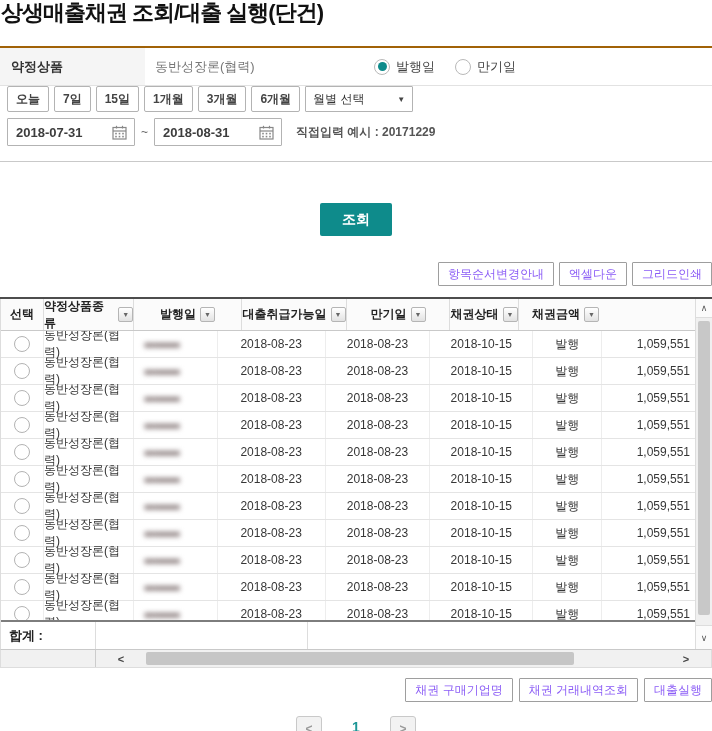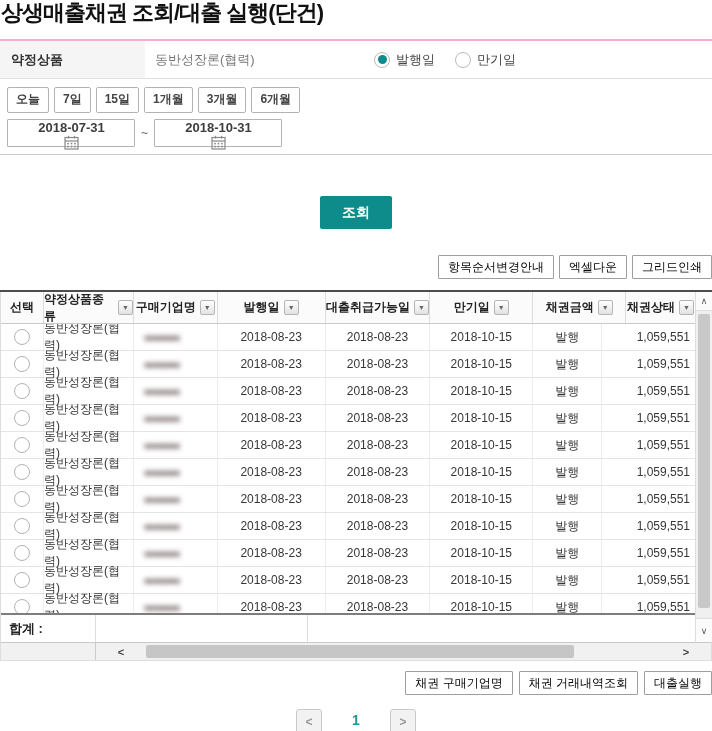--- a/index.html
+++ b/index.html
@@ -6,60 +6,60 @@
   html,body { background:#fff; }
   body { width:712px; height:731px; overflow:hidden;
          font-family:"Liberation Sans","DejaVu Sans",sans-serif; color:#333; }
   .page { width:712px; position:relative; }
 
   
   .page-title { font-size:22px; font-weight:bold; color:#111; letter-spacing:-1px;
                 margin:-2px 0 0 1px; line-height:30px; }
 
   
-  .form { margin-top:11px; border-top:2px solid #f9a8d4; border-bottom:1px solid #c9c9c9; }
+  .form { margin-top:18px; border-top:2px solid #a16207; border-bottom:1px solid #c9c9c9; }
   .form-row { display:flex; }
   .row1 { height:38px; border-bottom:1px solid #e2e2e2; }
   .row2 { height:75px; }
   .label-cell { background:#f5f5f5; font-size:13px; font-weight:bold; color:#333;
                 padding-left:11px; display:flex; align-items:center; }
   .lc1 { width:145px; }
   .lc2 { width:132px; border-left:1px solid #e5e5e5; border-right:1px solid #e5e5e5; }
   .value-cell { background:#fff; display:flex; align-items:center; }
   .product-value { width:220px; padding-left:10px; font-size:13px; color:#777; }
   .radio-cell { flex:1; padding-left:9px; gap:20px; }
   .radio-opt { display:flex; align-items:center; gap:6px; font-size:13px; color:#444; cursor:pointer; }
   .radio-circle { width:16px; height:16px; border:1px solid #b9b9b9; border-radius:50%;
                   background:#fff; display:flex; align-items:center; justify-content:center; }
   .radio-circle.sel::after { content:""; width:9px; height:9px; border-radius:50%; background:var(--accent); }
 
-  .period-cell { flex:1; flex-direction:column; align-items:flex-start; justify-content:center; padding-left:7px; gap:6px; }
+  .period-cell { flex:1; flex-direction:column; align-items:flex-start; padding-left:7px; gap:6px; }
   .quick-row { display:flex; align-items:center; gap:5px; }
   .quick-btn { height:26px; padding:0 8px; font-size:12px; font-weight:bold; color:#444;
                background:#fff; border:1px solid #b3b3b3; border-radius:2px; cursor:pointer;
                font-family:inherit; }
   .month-select { width:108px; height:26px; border:1px solid #b3b3b3; border-radius:1px;
                   font-size:12px; color:#333; display:flex; align-items:center;
                   padding:0 7px; justify-content:space-between; background:#fff; cursor:pointer; }
   .month-select .arrow { font-size:8px; color:#444; }
   .date-row { display:flex; align-items:center; gap:6px; }
   .date-input { width:128px; height:28px; border:1px solid #b3b3b3; border-radius:1px;
                 display:flex; align-items:center; justify-content:space-between;
-                padding:0 7px 0 8px; font-size:13px; font-weight:bold; color:#3d3d3d; background:#fff;flex-direction:column; }
+                padding:0 7px 0 8px; font-size:13px; font-weight:bold; color:#3d3d3d; background:#fff; }
   .tilde { font-size:12px; color:#666; }
   .hint { font-size:12px; font-weight:bold; color:#555; margin-left:8px; }
 
   
   .search-wrap { text-align:center; margin-top:9px; }
   .search-btn { width:72px; height:33px; background:var(--accent); color:#fff; font-weight:bold;
                 font-size:14px; border:0; border-radius:2px; cursor:pointer; font-family:inherit;margin-top:32px; }
 
   
   .toolbar { display:flex; justify-content:flex-end; gap:5px; margin-top:26px; }
-  .flat-btn { height:24px; padding:0 9px; font-size:12px; color:#000000; background:#fff;
+  .flat-btn { height:24px; padding:0 9px; font-size:12px; color:#8b5cf6; background:#fff;
               border:1px solid #9e9e9e; border-radius:1px; cursor:pointer; font-family:inherit; }
 
   
   .grid-wrap { display:flex; margin-top:11px; border-top:2px solid #4d4d4d; }
   .grid-main { width:695px; border-left:1px solid #ddd; }
   .grid-header { display:flex; height:32px; background:#fbfbfb; border-bottom:1px solid #c9c9c9; }
   .h-cell { display:flex; align-items:center; justify-content:center; gap:4px;
             font-size:12px; font-weight:bold; color:#222; border-right:1px solid #ddd; height:100%; }
   .h-cell:last-child { border-right:none; }
   .filter-btn { width:15px; height:15px; border:1px solid #b5b5b5; border-radius:2px;
@@ -131,20 +131,24 @@
     </div>
     <div class="form-row row2">
       <div class="value-cell period-cell">
         <div class="quick-row" id="quick-row">
             <button class="quick-btn">오늘</button>
             <button class="quick-btn">7일</button>
             <button class="quick-btn">15일</button>
             <button class="quick-btn">1개월</button>
             <button class="quick-btn">3개월</button>
             <button class="quick-btn">6개월</button>
+            <div class="month-select">
+              <span>월별 선택</span>
+              <span class="arrow">▼</span>
+            </div>
           </div>
         <div class="date-row">
           <div class="date-input">
             <span>2018-07-31</span>
             <svg class="cal-icon" viewBox="0 0 15 15">
               <rect x="1" y="2.5" width="13" height="11.5" fill="none" stroke="#888" stroke-width="1.2"></rect>
               <line x1="1" y1="6" x2="14" y2="6" stroke="#888" stroke-width="1.2"></line>
               <line x1="4.5" y1="0.8" x2="4.5" y2="3.5" stroke="#888" stroke-width="1.2"></line>
               <line x1="10.5" y1="0.8" x2="10.5" y2="3.5" stroke="#888" stroke-width="1.2"></line>
               <g fill="#888">
@@ -152,36 +156,37 @@
                   <rect x="6.7" y="7.8" width="1.6" height="1.6"></rect>
                   <rect x="10.2" y="7.8" width="1.6" height="1.6"></rect>
                   <rect x="3.2" y="10.8" width="1.6" height="1.6"></rect>
                   <rect x="6.7" y="10.8" width="1.6" height="1.6"></rect>
                   <rect x="10.2" y="10.8" width="1.6" height="1.6"></rect>
                 </g>
             </svg>
           </div>
           <span class="tilde">~</span>
           <div class="date-input">
-            <span>2018-10-31</span>
+            <span>2018-08-31</span>
             <svg class="cal-icon" viewBox="0 0 15 15">
               <rect x="1" y="2.5" width="13" height="11.5" fill="none" stroke="#888" stroke-width="1.2"></rect>
               <line x1="1" y1="6" x2="14" y2="6" stroke="#888" stroke-width="1.2"></line>
               <line x1="4.5" y1="0.8" x2="4.5" y2="3.5" stroke="#888" stroke-width="1.2"></line>
               <line x1="10.5" y1="0.8" x2="10.5" y2="3.5" stroke="#888" stroke-width="1.2"></line>
               <g fill="#888">
                   <rect x="3.2" y="7.8" width="1.6" height="1.6"></rect>
                   <rect x="6.7" y="7.8" width="1.6" height="1.6"></rect>
                   <rect x="10.2" y="7.8" width="1.6" height="1.6"></rect>
                   <rect x="3.2" y="10.8" width="1.6" height="1.6"></rect>
                   <rect x="6.7" y="10.8" width="1.6" height="1.6"></rect>
                   <rect x="10.2" y="10.8" width="1.6" height="1.6"></rect>
                 </g>
             </svg>
           </div>
+          <span class="hint">직접입력 예시 : 20171229</span>
         </div>
       </div>
     </div>
   </div>
 
   <div class="search-wrap">
     <button class="search-btn">조회</button>
   </div>
 
   <div class="toolbar" id="toolbar">
@@ -193,42 +198,38 @@
   <div class="grid-wrap">
     <div class="grid-main">
       <div class="grid-header" id="grid-header">
           <div class="h-cell" style="width: 43px;">
             <span>선택</span>
           </div>
           <div class="h-cell" style="width: 90px;">
             <span>약정상품종류</span>
             <button class="filter-btn">▼</button>
           </div>
-          <div class="h-cell" style="width: 84px;">
-            <span>구매기업명</span>
-            <button class="filter-btn">▼</button>
-          </div>
           <div class="h-cell" style="width: 108px;">
             <span>발행일</span>
             <button class="filter-btn">▼</button>
           </div>
           <div class="h-cell" style="width: 105px;">
             <span>대출취급가능일</span>
             <button class="filter-btn">▼</button>
           </div>
           <div class="h-cell" style="width: 103px;">
             <span>만기일</span>
             <button class="filter-btn">▼</button>
           </div>
+          <div class="h-cell" style="width: 69px;">
+            <span>채권상태</span>
+            <button class="filter-btn">▼</button>
+          </div>
           <div class="h-cell" style="width: 93px;">
             <span>채권금액</span>
-            <button class="filter-btn">▼</button>
-          </div>
-          <div class="h-cell" style="width: 69px;">
-            <span>채권상태</span>
             <button class="filter-btn">▼</button>
           </div>
         </div>
       <div class="grid-body" id="grid-body">
           <div class="grid-row">
             <div class="g-cell" style="width: 43px;">
               <span class="row-radio"></span>
             </div>
             <div class="g-cell" style="width: 90px;">동반성장론(협력)</div>
             <div class="g-cell left" style="width: 84px;">

